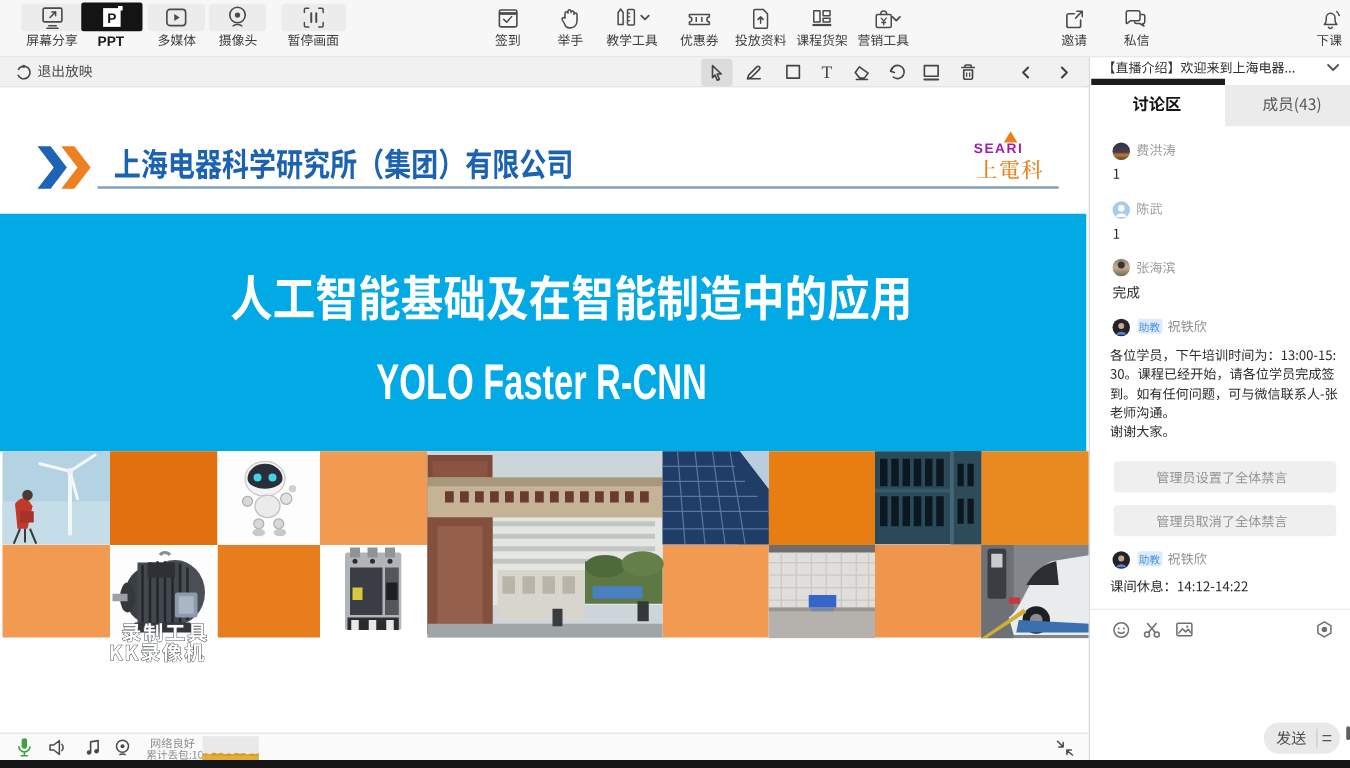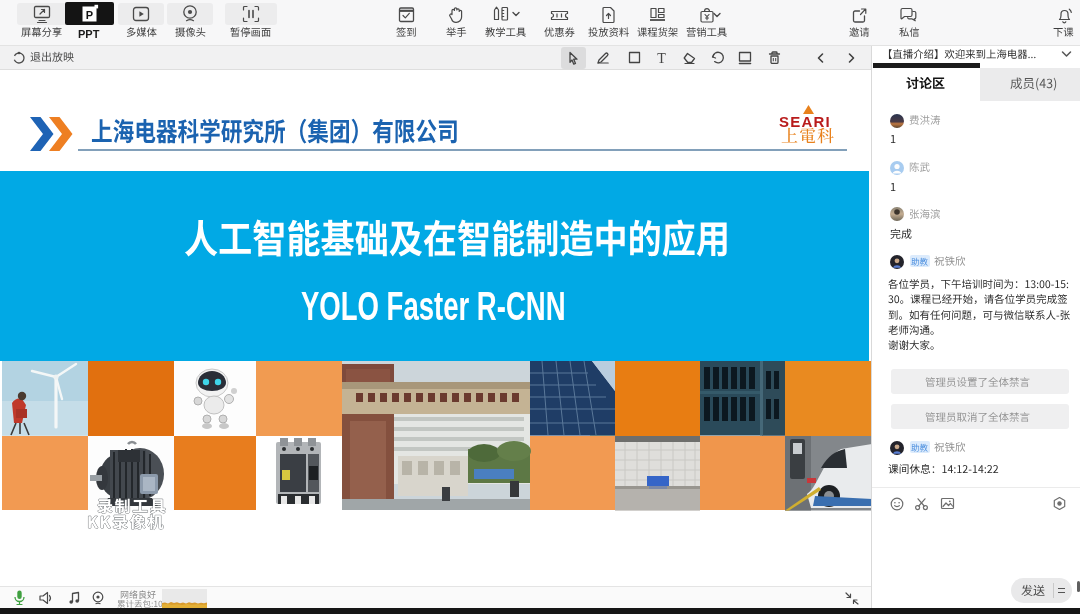--- a/index.html
+++ b/index.html
@@ -179,21 +179,21 @@
       <path d="M0 0 H10.5 L23.5 17 L10.5 34 H0 L13 17 Z" fill="#1e63b5"></path>
       <path d="M19 0 H29.5 L42.5 17 L29.5 34 H19 L32 17 Z" fill="#ee7f22"></path>
     </svg>
 <svg class="tx" style="left:91px;top:117px;" width="370" height="30" viewBox="0 0 370 30">
       <path fill="#1b63b0" transform="translate(0,24) scale(0.021632,-0.026)" d="M403 837V81H43V-40H958V81H532V428H887V549H532V837ZM1092 753C1151 722 1228 673 1266 640L1336 731C1296 763 1216 807 1158 834ZM1035 468C1091 438 1165 391 1198 357L1267 448C1231 480 1157 523 1100 549ZM1062 -8 1166 -73C1210 25 1256 142 1293 249L1201 314C1159 197 1102 70 1062 -8ZM1565 451C1590 430 1618 402 1639 378H1502L1514 473H1599ZM1430 850C1396 739 1336 624 1270 552C1298 537 1349 505 1373 486C1385 501 1397 518 1409 536C1405 486 1399 432 1392 378H1288V270H1377C1366 192 1354 119 1342 61H1759C1755 46 1750 36 1745 30C1734 17 1725 14 1708 14C1688 14 1649 14 1605 18C1622 -9 1633 -52 1635 -80C1683 -83 1731 -83 1761 -78C1795 -73 1820 -64 1843 -32C1855 -16 1866 13 1874 61H1948V163H1887L1895 270H1973V378H1901L1908 525C1909 540 1910 576 1910 576H1435C1447 597 1459 618 1471 641H1946V749H1520C1529 773 1538 797 1546 821ZM1538 245C1567 222 1600 190 1624 163H1474L1488 270H1577ZM1648 473H1796L1792 378H1695L1723 397C1706 418 1676 448 1648 473ZM1624 270H1786C1783 228 1780 193 1776 163H1681L1713 185C1693 209 1657 243 1624 270ZM2429 381V288H2235V381ZM2558 381H2754V288H2558ZM2429 491H2235V588H2429ZM2558 491V588H2754V491ZM2111 705V112H2235V170H2429V117C2429 -37 2468 -78 2606 -78C2637 -78 2765 -78 2798 -78C2920 -78 2957 -20 2974 138C2945 144 2906 160 2876 176V705H2558V844H2429V705ZM2854 170C2846 69 2834 43 2785 43C2759 43 2647 43 2620 43C2565 43 2558 52 2558 116V170ZM3227 708H3338V618H3227ZM3648 708H3769V618H3648ZM3606 482C3638 469 3676 450 3707 431H3484C3500 456 3514 482 3527 508L3452 522V809H3120V517H3401C3387 488 3369 459 3348 431H3045V327H3243C3184 280 3110 239 3020 206C3042 185 3072 140 3084 112L3120 128V-90H3230V-66H3337V-84H3452V227H3292C3334 258 3371 292 3404 327H3571C3602 291 3639 257 3679 227H3541V-90H3651V-66H3769V-84H3885V117L3911 108C3928 137 3961 182 3987 204C3889 229 3794 273 3722 327H3956V431H3785L3816 462C3794 480 3759 500 3722 517H3884V809H3540V517H3642ZM3230 37V124H3337V37ZM3651 37V124H3769V37ZM4481 722C4536 678 4602 613 4630 570L4714 645C4683 689 4614 749 4559 789ZM4444 458C4502 414 4573 349 4604 304L4686 382C4652 425 4579 486 4521 527ZM4363 841C4280 806 4154 776 4040 759C4053 733 4068 692 4072 666C4108 670 4147 676 4185 682V568H4033V457H4169C4133 360 4076 252 4020 187C4039 157 4065 107 4076 73C4115 123 4153 194 4185 271V-89H4301V318C4325 279 4349 236 4362 208L4431 302C4412 326 4329 422 4301 448V457H4433V568H4301V705C4347 716 4391 729 4430 743ZM4416 205 4435 91 4738 144V-88H4857V164L4975 185L4956 298L4857 281V850H4738V260ZM5436 346V283H5054V173H5436V47C5436 34 5431 29 5411 29C5390 28 5316 28 5252 31C5270 -1 5293 -51 5301 -85C5386 -85 5449 -83 5496 -66C5544 -49 5559 -18 5559 44V173H5949V283H5559V302C5645 343 5726 398 5787 454L5711 514L5686 508H5233V404H5550C5514 382 5474 361 5436 346ZM5409 819C5434 780 5460 730 5474 691H5305L5343 709C5327 747 5287 801 5252 840L5150 795C5175 764 5202 725 5220 691H5067V470H5179V585H5820V470H5938V691H5792C5820 726 5849 766 5876 805L5752 843C5732 797 5698 738 5666 691H5535L5594 714C5581 755 5548 815 5515 859ZM6751 688V441H6638V688ZM6430 441V328H6524C6518 206 6493 65 6407 -28C6434 -43 6477 -76 6497 -97C6601 13 6630 179 6636 328H6751V-90H6865V328H6970V441H6865V688H6950V800H6456V688H6526V441ZM6043 802V694H6150C6124 563 6084 441 6022 358C6038 323 6060 247 6064 216C6078 233 6091 251 6104 270V-42H6203V32H6396V494H6208C6230 558 6248 626 6262 694H6408V802ZM6203 388H6294V137H6203ZM7374 630C7291 569 7175 518 7086 489L7162 402C7261 439 7381 504 7469 574ZM7542 568C7640 522 7766 450 7826 402L7914 474C7847 524 7717 590 7623 631ZM7365 457V370H7121V259H7360C7342 170 7272 76 7039 13C7068 -13 7104 -56 7122 -87C7399 -10 7472 128 7485 259H7631V78C7631 -39 7661 -73 7757 -73C7776 -73 7826 -73 7846 -73C7933 -73 7963 -29 7974 135C7941 143 7889 164 7864 184C7860 60 7856 41 7834 41C7823 41 7788 41 7779 41C7757 41 7755 46 7755 79V370H7488V457ZM7404 829C7415 805 7426 777 7436 751H7064V552H7185V647H7810V562H7937V751H7583C7571 784 7550 828 7533 860ZM8532 758V445C8532 300 8520 114 8381 -11C8407 -27 8457 -70 8476 -93C8616 32 8649 238 8653 399H8758V-83H8877V399H8969V515H8654V667C8758 682 8868 703 8956 733L8878 838C8790 803 8655 774 8532 758ZM8204 369V396V491H8346V369ZM8427 831C8340 799 8205 774 8085 760V396C8085 265 8081 96 8016 -19C8043 -33 8094 -73 8114 -95C8171 -1 8192 137 8200 262H8462V598H8204V669C8307 681 8417 700 8503 729ZM9663 380C9663 166 9752 6 9860 -100L9955 -58C9855 50 9776 188 9776 380C9776 572 9855 710 9955 818L9860 860C9752 754 9663 594 9663 380ZM10438 279V227H10048V132H10335C10243 81 10124 39 10015 16C10040 -9 10074 -54 10092 -83C10209 -50 10338 11 10438 83V-88H10557V87C10656 15 10784 -45 10901 -78C10917 -50 10951 -5 10976 18C10871 41 10756 83 10667 132H10952V227H10557V279ZM10481 541V501H10278V541ZM10465 825C10475 803 10486 777 10495 753H10334C10351 778 10366 803 10381 828L10259 852C10213 765 10132 661 10021 582C10048 566 10086 528 10105 503C10124 518 10142 533 10159 549V262H10278V288H10926V380H10596V422H10858V501H10596V541H10857V619H10596V661H10902V753H10619C10608 785 10590 824 10572 855ZM10481 619H10278V661H10481ZM10481 422V380H10278V422ZM11072 811V-90H11195V-55H11798V-90H11927V811ZM11195 53V701H11798V53ZM11525 671V563H11238V457H11479C11403 365 11302 289 11213 242C11238 221 11272 183 11287 161C11365 202 11451 264 11525 338V203C11525 192 11521 189 11509 189C11496 188 11456 188 11419 189C11434 160 11452 114 11457 82C11519 82 11564 85 11598 102C11632 120 11641 149 11641 202V457H11762V563H11641V671ZM12337 380C12337 594 12248 754 12140 860L12045 818C12145 710 12224 572 12224 380C12224 188 12145 50 12045 -58L12140 -100C12248 6 12337 166 12337 380ZM13365 850C13355 810 13342 770 13326 729H13055V616H13275C13215 500 13132 394 13025 323C13048 301 13086 257 13104 231C13153 265 13196 304 13236 348V-89H13354V103H13717V42C13717 29 13712 24 13695 23C13678 23 13619 23 13568 26C13584 -6 13600 -57 13604 -90C13686 -90 13743 -89 13783 -70C13824 -52 13835 -19 13835 40V537H13369C13384 563 13397 589 13410 616H13947V729H13457C13469 760 13479 791 13489 822ZM13354 268H13717V203H13354ZM13354 368V432H13717V368ZM14077 810V-86H14181V703H14278C14262 638 14241 557 14222 495C14279 425 14291 360 14291 312C14291 283 14286 261 14274 252C14267 246 14257 244 14247 244C14235 243 14221 244 14203 245C14220 216 14229 171 14229 142C14253 141 14277 141 14295 144C14317 148 14336 154 14352 166C14384 190 14397 234 14397 299C14397 358 14384 428 14324 508C14352 585 14385 686 14411 770L14332 815L14315 810ZM14778 532V452H14557V532ZM14778 629H14557V706H14778ZM14444 -92C14468 -77 14506 -62 14702 -13C14698 14 14697 62 14697 96L14557 66V348H14617C14664 151 14746 -4 14895 -86C14912 -53 14949 -6 14975 18C14908 48 14855 94 14812 153C14857 181 14909 219 14953 254L14875 339C14846 308 14802 270 14762 239C14745 273 14732 310 14721 348H14895V809H14440V89C14440 42 14414 15 14393 2C14411 -19 14436 -66 14444 -92ZM15297 827C15243 683 15146 542 15038 458C15070 438 15126 395 15151 372C15256 470 15363 627 15429 790ZM15691 834 15573 786C15650 639 15770 477 15872 373C15895 405 15940 452 15972 476C15872 563 15752 710 15691 834ZM15151 -40C15200 -20 15268 -16 15754 25C15780 -17 15801 -57 15817 -90L15937 -25C15888 69 15793 211 15709 321L15595 269C15624 229 15655 183 15685 137L15311 112C15404 220 15497 355 15571 495L15437 552C15363 384 15241 211 15199 166C15161 121 15137 96 15105 87C15121 52 15144 -14 15151 -40ZM16089 604V499H16681V604ZM16079 789V675H16781V64C16781 46 16775 41 16757 41C16737 40 16671 39 16614 43C16631 8 16649 -52 16653 -87C16744 -88 16808 -85 16850 -64C16893 -43 16905 -6 16905 62V789ZM16257 322H16510V188H16257ZM16140 425V12H16257V85H16628V425Z"></path>
     </svg>
 <div class="ab" style="left:78px;top:149px;width:769px;height:1.7px;background:#82a0ba"></div>
 <svg class="ic" style="left:802.5px;top:104.5px" width="11" height="9" viewBox="0 0 11 9">
       <path d="M5.5 0 L11 9 H0 Z" fill="#e8811c"></path>
     </svg>
-<div class="ab" style="left:779px;top:112.5px;width:70px;font-size:15px;font-weight:bold;letter-spacing:1.2px;color:#b91c1c;font-family:'Liberation Sans'">SEARI</div>
+<div class="ab" style="left:779px;top:112.5px;width:70px;font-size:11px;font-weight:bold;letter-spacing:1.2px;color:#a21caf;font-family:'Liberation Sans'">SEARI</div>
 <svg class="tx" style="left:780.5px;top:126px;" width="57" height="20" viewBox="0 0 57 20">
       <path fill="#e8811c" transform="translate(0,16) scale(0.017,-0.017)" d="M38 0 46 -29H935C950 -29 960 -24 963 -13C923 23 857 73 857 73L799 0H513V433H857C872 433 882 438 885 449C845 485 780 535 780 535L723 463H513V789C538 793 546 803 548 818L426 831V0ZM1868 501H1641V471H1868ZM1464 501H1228V471H1464ZM1828 589H1640V559H1828ZM1460 590H1267V560H1460ZM1593 368H1795V275H1593ZM1513 368V275H1320V368ZM1593 151V246H1795V151ZM1320 86V122H1513V49C1513 -42 1535 -58 1638 -58H1883C1984 -58 2013 -39 2013 -8C2013 6 2010 9 1977 22L1974 114H1962C1949 63 1939 30 1932 19C1924 9 1912 9 1887 9H1640C1597 9 1593 11 1593 44V122H1795V80H1808C1834 80 1873 98 1874 105V356C1893 359 1908 367 1914 374L1826 441L1786 397H1326L1241 434V61H1253C1286 61 1320 79 1320 86ZM1513 151H1320V246H1513ZM1225 720 1209 719C1212 671 1181 631 1146 617C1123 607 1106 587 1113 562C1122 536 1156 532 1183 544C1213 558 1239 595 1238 652H1515V426H1529C1569 426 1594 442 1594 446V652H1897C1887 620 1873 582 1863 558L1875 551C1909 573 1956 611 1982 639C2001 641 2012 643 2020 649L1939 727L1894 682H1594V747H1902C1916 747 1925 752 1928 763C1892 795 1834 837 1834 837L1783 777H1201L1209 747H1515V682H1235C1233 694 1230 707 1225 720ZM2620 736 2611 727C2659 691 2714 627 2731 574C2812 522 2869 687 2620 736ZM2598 497 2589 489C2638 453 2695 390 2713 338C2796 288 2849 454 2598 497ZM2513 178 2527 151 2864 216V-78H2879C2909 -78 2943 -60 2943 -49V232L3084 259C3096 261 3105 270 3105 280C3073 307 3018 345 3018 345L2978 268L2943 261V780C2969 784 2976 795 2979 809L2864 821V246ZM2483 837C2414 792 2278 732 2164 699L2169 685C2225 689 2285 698 2341 709V541H2165L2173 512H2326C2290 373 2228 228 2144 122L2157 110C2231 174 2293 251 2341 337V-81H2354C2393 -81 2420 -62 2420 -56V420C2454 379 2492 326 2504 282C2573 231 2633 368 2420 446V512H2563C2577 512 2587 517 2589 528C2558 559 2506 603 2506 603L2460 541H2420V726C2459 736 2495 746 2524 755C2551 746 2569 747 2578 756Z"></path>
     </svg>
 <div class="ab" style="left:0;top:171px;width:869px;height:190px;background:#01a9e5"></div>
 <svg class="tx" style="left:184px;top:217px;" width="548" height="45" viewBox="0 0 548 45">
       <path fill="#ffffff" transform="translate(0,36) scale(0.034125,-0.039)" d="M421 848C417 678 436 228 28 10C68 -17 107 -56 128 -88C337 35 443 217 498 394C555 221 667 24 890 -82C907 -48 941 -7 978 22C629 178 566 553 552 689C556 751 558 805 559 848ZM1045 101V-20H1959V101H1565V620H1903V746H1100V620H1428V101ZM2647 671H2799V501H2647ZM2535 776V395H2918V776ZM2294 98H2709V40H2294ZM2294 185V241H2709V185ZM2177 335V-89H2294V-56H2709V-88H2832V335ZM2234 681V638L2233 616H2138C2154 635 2169 657 2184 681ZM2143 856C2123 781 2085 708 2033 660C2053 651 2086 632 2110 616H2042V522H2209C2183 473 2132 423 2030 384C2056 364 2090 328 2106 304C2197 346 2255 396 2291 448C2336 416 2391 375 2420 350L2505 426C2479 444 2379 501 2336 522H2502V616H2347L2348 636V681H2478V774H2229C2237 794 2244 814 2249 834ZM3350 390V337H3201V390ZM3090 488V-88H3201V101H3350V34C3350 22 3347 19 3334 19C3321 18 3282 17 3246 19C3261 -9 3279 -56 3285 -87C3345 -87 3391 -86 3425 -67C3459 -50 3469 -20 3469 32V488ZM3201 248H3350V190H3201ZM3848 787C3800 759 3733 728 3665 702V846H3547V544C3547 434 3575 400 3692 400C3716 400 3805 400 3830 400C3922 400 3954 436 3967 565C3934 572 3886 590 3862 609C3858 520 3851 505 3819 505C3798 505 3725 505 3709 505C3671 505 3665 510 3665 545V605C3753 630 3847 663 3924 700ZM3855 337C3807 305 3738 271 3667 243V378H3548V62C3548 -48 3578 -83 3695 -83C3719 -83 3811 -83 3836 -83C3932 -83 3964 -43 3977 98C3944 106 3896 124 3871 143C3866 40 3860 22 3825 22C3804 22 3729 22 3712 22C3674 22 3667 27 3667 63V143C3758 171 3857 207 3934 249ZM3087 536C3113 546 3153 553 3394 574C3401 556 3407 539 3411 524L3520 567C3503 630 3453 720 3406 788L3304 750C3321 724 3338 694 3353 664L3206 654C3245 703 3285 762 3314 819L3186 852C3158 779 3111 707 3095 688C3079 667 3063 652 3047 648C3061 617 3081 561 3087 536ZM4659 849V774H4344V850H4224V774H4086V677H4224V377H4032V279H4225C4170 226 4097 180 4023 153C4048 131 4083 89 4100 62C4156 87 4211 122 4260 165V101H4437V36H4122V-62H4888V36H4559V101H4742V175C4790 132 4845 96 4900 71C4917 99 4953 142 4979 163C4908 188 4838 231 4783 279H4968V377H4782V677H4919V774H4782V849ZM4344 677H4659V634H4344ZM4344 550H4659V506H4344ZM4344 422H4659V377H4344ZM4437 259V196H4293C4320 222 4344 250 4364 279H4648C4669 250 4693 222 4720 196H4559V259ZM5043 805V697H5150C5125 564 5084 441 5021 358C5037 323 5059 247 5063 216C5077 233 5091 252 5104 272V-42H5202V33H5380V494H5208C5230 559 5248 628 5262 697H5400V805ZM5202 389H5281V137H5202ZM5416 358V-33H5827V-86H5943V356H5827V83H5739V402H5921V751H5807V508H5739V845H5620V508H5545V751H5437V402H5620V83H5536V358ZM6085 800V678H6244V613C6244 449 6224 194 6025 23C6051 0 6095 -51 6113 -83C6260 47 6324 213 6351 367C6395 273 6449 191 6518 123C6448 75 6369 40 6282 16C6307 -9 6337 -58 6352 -90C6450 -58 6539 -15 6616 42C6693 -11 6785 -53 6895 -81C6913 -47 6949 6 6977 32C6876 54 6790 88 6717 132C6810 232 6879 363 6917 534L6835 567L6812 562H6675C6692 638 6709 724 6722 800ZM6615 205C6494 311 6418 455 6370 630V678H6575C6557 595 6536 511 6517 448H6764C6730 352 6680 271 6615 205ZM7371 850C7359 804 7344 757 7326 711H7055V596H7273C7212 480 7129 375 7023 306C7042 277 7069 224 7082 191C7114 213 7143 236 7171 262V-88H7292V398C7337 459 7376 526 7409 596H7947V711H7458C7472 747 7485 784 7496 820ZM7585 553V387H7381V276H7585V47H7343V-64H7944V47H7706V276H7906V387H7706V553ZM8647 671H8799V501H8647ZM8535 776V395H8918V776ZM8294 98H8709V40H8294ZM8294 185V241H8709V185ZM8177 335V-89H8294V-56H8709V-88H8832V335ZM8234 681V638L8233 616H8138C8154 635 8169 657 8184 681ZM8143 856C8123 781 8085 708 8033 660C8053 651 8086 632 8110 616H8042V522H8209C8183 473 8132 423 8030 384C8056 364 8090 328 8106 304C8197 346 8255 396 8291 448C8336 416 8391 375 8420 350L8505 426C8479 444 8379 501 8336 522H8502V616H8347L8348 636V681H8478V774H8229C8237 794 8244 814 8249 834ZM9350 390V337H9201V390ZM9090 488V-88H9201V101H9350V34C9350 22 9347 19 9334 19C9321 18 9282 17 9246 19C9261 -9 9279 -56 9285 -87C9345 -87 9391 -86 9425 -67C9459 -50 9469 -20 9469 32V488ZM9201 248H9350V190H9201ZM9848 787C9800 759 9733 728 9665 702V846H9547V544C9547 434 9575 400 9692 400C9716 400 9805 400 9830 400C9922 400 9954 436 9967 565C9934 572 9886 590 9862 609C9858 520 9851 505 9819 505C9798 505 9725 505 9709 505C9671 505 9665 510 9665 545V605C9753 630 9847 663 9924 700ZM9855 337C9807 305 9738 271 9667 243V378H9548V62C9548 -48 9578 -83 9695 -83C9719 -83 9811 -83 9836 -83C9932 -83 9964 -43 9977 98C9944 106 9896 124 9871 143C9866 40 9860 22 9825 22C9804 22 9729 22 9712 22C9674 22 9667 27 9667 63V143C9758 171 9857 207 9934 249ZM9087 536C9113 546 9153 553 9394 574C9401 556 9407 539 9411 524L9520 567C9503 630 9453 720 9406 788L9304 750C9321 724 9338 694 9353 664L9206 654C9245 703 9285 762 9314 819L9186 852C9158 779 9111 707 9095 688C9079 667 9063 652 9047 648C9061 617 9081 561 9087 536ZM10643 767V201H10755V767ZM10823 832V52C10823 36 10817 32 10801 31C10784 31 10732 31 10680 33C10695 -2 10712 -55 10716 -88C10794 -88 10852 -84 10889 -65C10926 -45 10938 -12 10938 52V832ZM10113 831C10096 736 10063 634 10021 570C10045 562 10084 546 10111 533H10037V424H10265V352H10076V-9H10183V245H10265V-89H10379V245H10467V98C10467 89 10464 86 10455 86C10446 86 10420 86 10392 87C10405 59 10419 16 10422 -14C10472 -15 10510 -14 10539 3C10568 21 10575 50 10575 96V352H10379V424H10598V533H10379V608H10559V716H10379V843H10265V716H10201C10210 746 10218 777 10224 808ZM10265 533H10129C10141 555 10153 580 10164 608H10265ZM11047 752C11101 703 11167 634 11195 587L11290 660C11259 706 11191 771 11136 817ZM11493 293H11767V193H11493ZM11381 389V98H11886V389ZM11453 635H11579V551H11399C11417 575 11436 603 11453 635ZM11579 850V736H11498C11508 762 11517 789 11524 816L11413 840C11391 753 11349 663 11297 606C11324 594 11373 569 11397 551H11310V450H11957V551H11698V635H11915V736H11698V850ZM11272 464H11043V353H11157V100C11118 81 11076 51 11037 15L11109 -90C11152 -35 11201 21 11232 21C11250 21 11280 -6 11316 -28C11381 -64 11461 -74 11582 -74C11691 -74 11860 -69 11950 -63C11951 -32 11970 24 11982 55C11874 39 11694 31 11586 31C11479 31 11390 35 11329 72C11304 86 11287 100 11272 109ZM12434 850V676H12088V169H12208V224H12434V-89H12561V224H12788V174H12914V676H12561V850ZM12208 342V558H12434V342ZM12788 342H12561V558H12788ZM13536 406C13585 333 13647 234 13675 173L13777 235C13746 294 13679 390 13630 459ZM13585 849C13556 730 13508 609 13450 523V687H13295C13312 729 13330 781 13346 831L13216 850C13212 802 13200 737 13187 687H13073V-60H13182V14H13450V484C13477 467 13511 442 13528 426C13559 469 13589 524 13616 585H13831C13821 231 13808 80 13777 48C13765 34 13754 31 13734 31C13708 31 13648 31 13584 37C13605 4 13621 -47 13623 -80C13682 -82 13743 -83 13781 -78C13822 -71 13850 -60 13877 -22C13919 31 13930 191 13943 641C13944 655 13944 695 13944 695H13661C13676 737 13690 780 13701 822ZM13182 583H13342V420H13182ZM13182 119V316H13342V119ZM14258 489C14299 381 14346 237 14364 143L14477 190C14455 283 14407 421 14363 530ZM14457 552C14489 443 14525 300 14538 207L14654 239C14638 333 14601 470 14566 580ZM14454 833C14467 803 14482 767 14493 733H14108V464C14108 319 14102 112 14027 -30C14056 -42 14111 -78 14133 -99C14217 56 14230 303 14230 464V620H14952V733H14627C14614 772 14594 822 14575 861ZM14215 63V-50H14963V63H14715C14804 210 14875 382 14923 541L14795 584C14758 414 14685 213 14589 63ZM15142 783V424C15142 283 15133 104 15023 -17C15050 -32 15099 -73 15118 -95C15190 -17 15227 93 15244 203H15450V-77H15571V203H15782V53C15782 35 15775 29 15757 29C15738 29 15672 28 15615 31C15631 0 15650 -52 15654 -84C15745 -85 15806 -82 15847 -63C15888 -45 15902 -12 15902 52V783ZM15260 668H15450V552H15260ZM15782 668V552H15571V668ZM15260 440H15450V316H15257C15259 354 15260 390 15260 423ZM15782 440V316H15571V440Z"></path>
     </svg>
 <div class="ab" style="left:301px;top:283.5px;width:390px;height:42px;font-size:40px;font-weight:bold;color:#fff;transform:scaleX(0.688);transform-origin:0 0;white-space:nowrap">YOLO Faster R-CNN</div>
 <div class="ab" style="left:88px;top:361px;width:86px;height:74.5px;background:#e1700f"></div>
 <div class="ab" style="left:256px;top:361px;width:86px;height:74.5px;background:#f19b51"></div>

